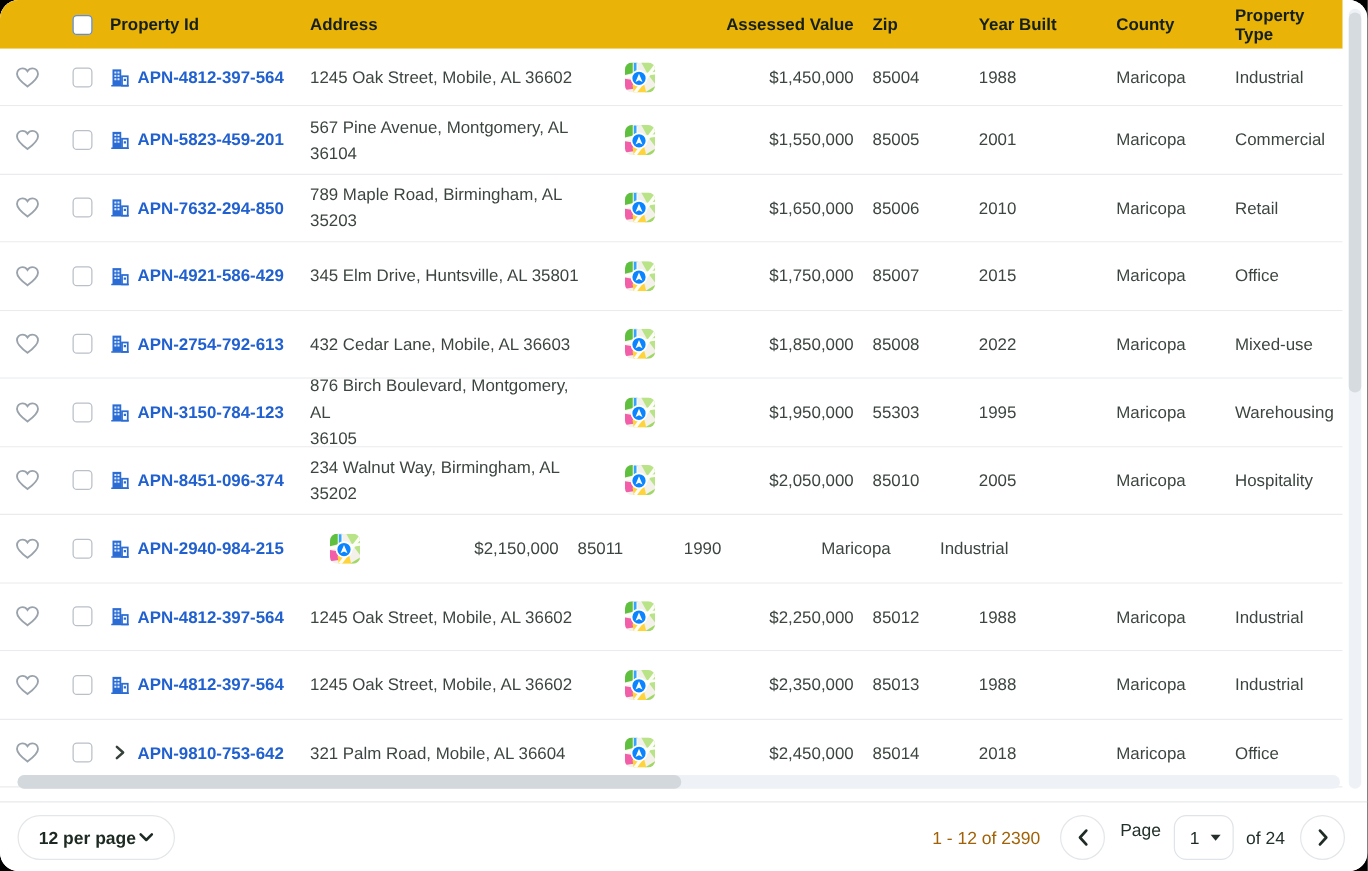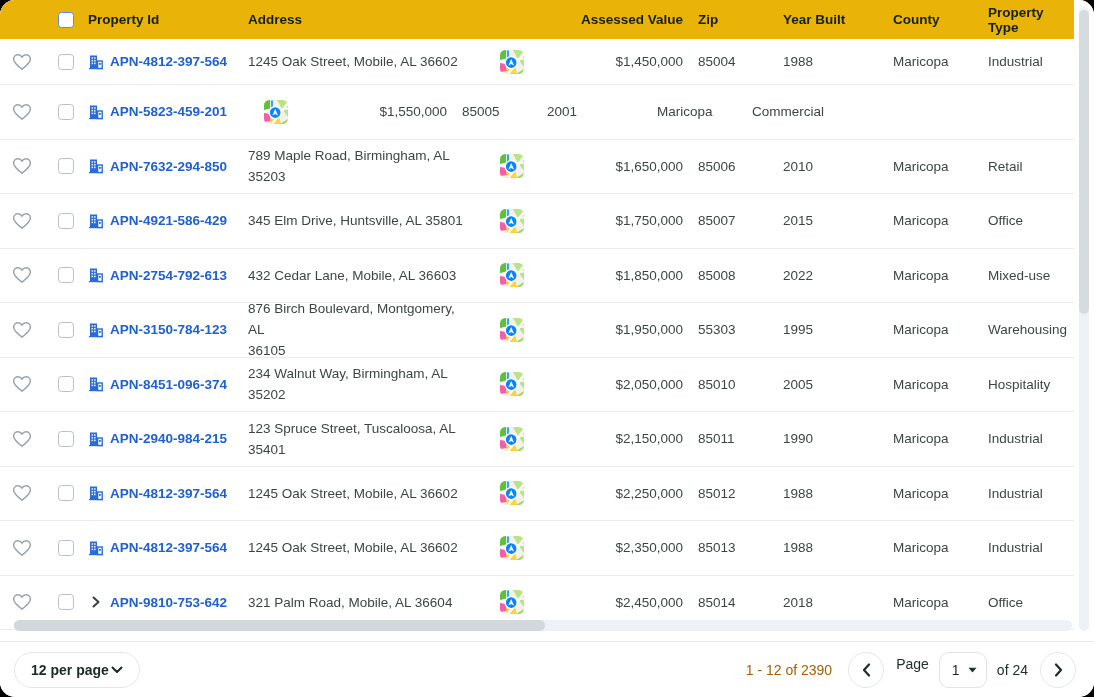--- a/index.html
+++ b/index.html
@@ -163,20 +163,22 @@
                 <rect x="6" y="5.9" width="1.6" height="1.6" fill="#dce9fb"></rect>
           <rect x="3.5" y="8.6" width="1.6" height="1.6" fill="#dce9fb"></rect>
                 <rect x="6" y="8.6" width="1.6" height="1.6" fill="#dce9fb"></rect>
           <rect x="9.6" y="7" width="4.6" height="7.5" fill="#fff" stroke="#2b6cd4" stroke-width="1.4"></rect>
           <rect x="11" y="9" width="1.8" height="1.8" fill="#2b6cd4"></rect>
           <rect x="1" y="14" width="14" height="1.2" fill="#2b6cd4"></rect>
         </svg>
       </span>
       <a class="id-link">APN-5823-459-201</a>
     </div>
+    <div class="c-addr td addr">567 Pine Avenue, Montgomery, AL
+36104</div>
     <div class="c-map">
       <button class="iconbtn">
         <span style="display:flex;">
           <svg width="24" height="24" viewBox="0 0 24 24">
             <defs>
                     <clipPath id="mapclip">
                       <rect width="24" height="24" rx="5.5"></rect>
                     </clipPath>
                   </defs>
             <g clip-path="url(#mapclip)">
@@ -561,22 +563,20 @@
                 <rect x="6" y="5.9" width="1.6" height="1.6" fill="#dce9fb"></rect>
           <rect x="3.5" y="8.6" width="1.6" height="1.6" fill="#dce9fb"></rect>
                 <rect x="6" y="8.6" width="1.6" height="1.6" fill="#dce9fb"></rect>
           <rect x="9.6" y="7" width="4.6" height="7.5" fill="#fff" stroke="#2b6cd4" stroke-width="1.4"></rect>
           <rect x="11" y="9" width="1.8" height="1.8" fill="#2b6cd4"></rect>
           <rect x="1" y="14" width="14" height="1.2" fill="#2b6cd4"></rect>
         </svg>
       </span>
       <a class="id-link">APN-2940-984-215</a>
     </div>
-    <div class="c-addr td addr">123 Spruce Street, Tuscaloosa, AL
-35401</div>
     <div class="c-map">
       <button class="iconbtn">
         <span style="display:flex;">
           <svg width="24" height="24" viewBox="0 0 24 24">
             <defs>
                     <clipPath id="mapclip">
                       <rect width="24" height="24" rx="5.5"></rect>
                     </clipPath>
                   </defs>
             <g clip-path="url(#mapclip)">

